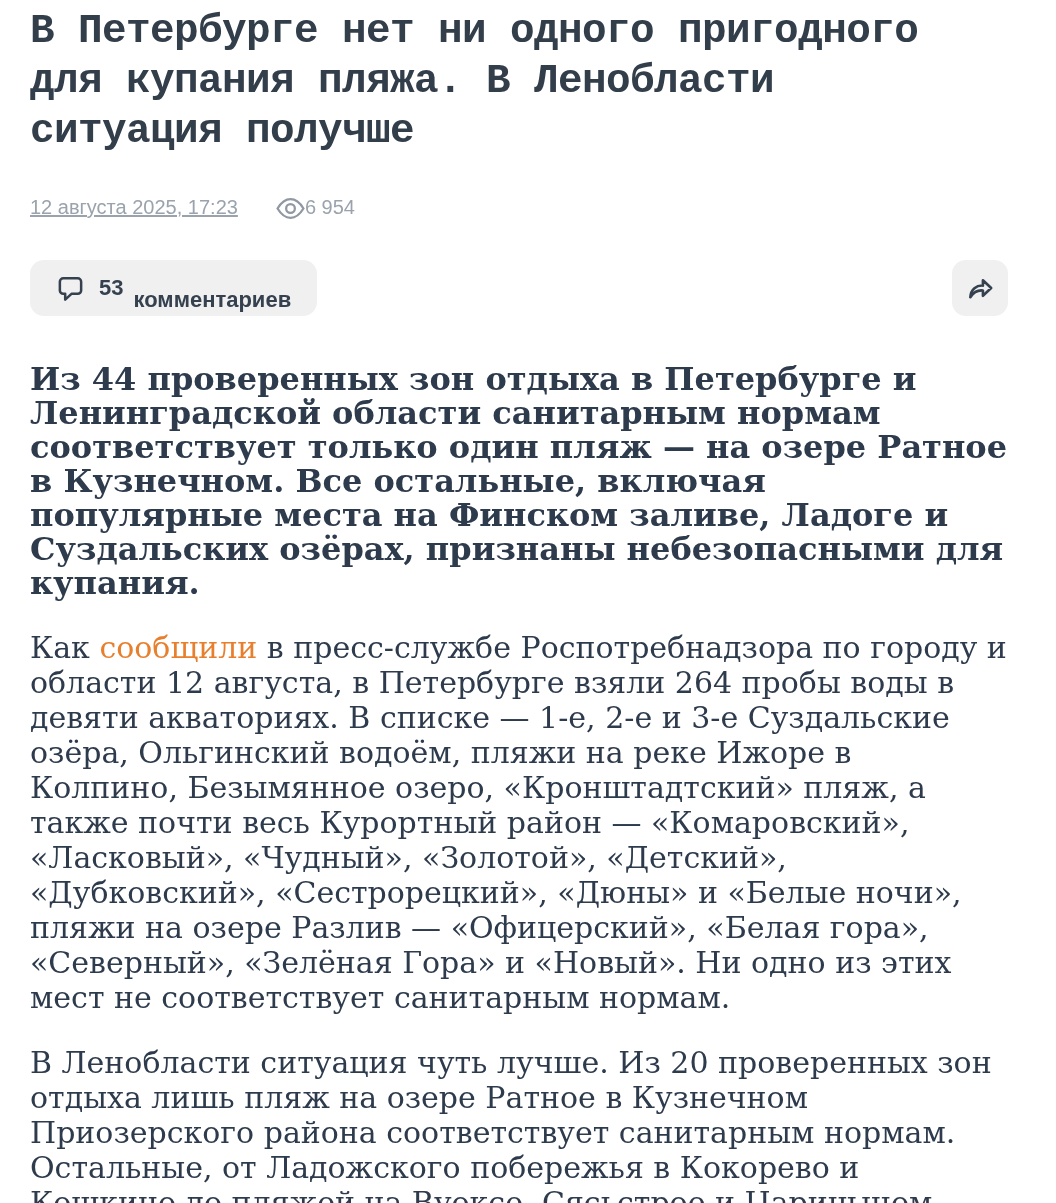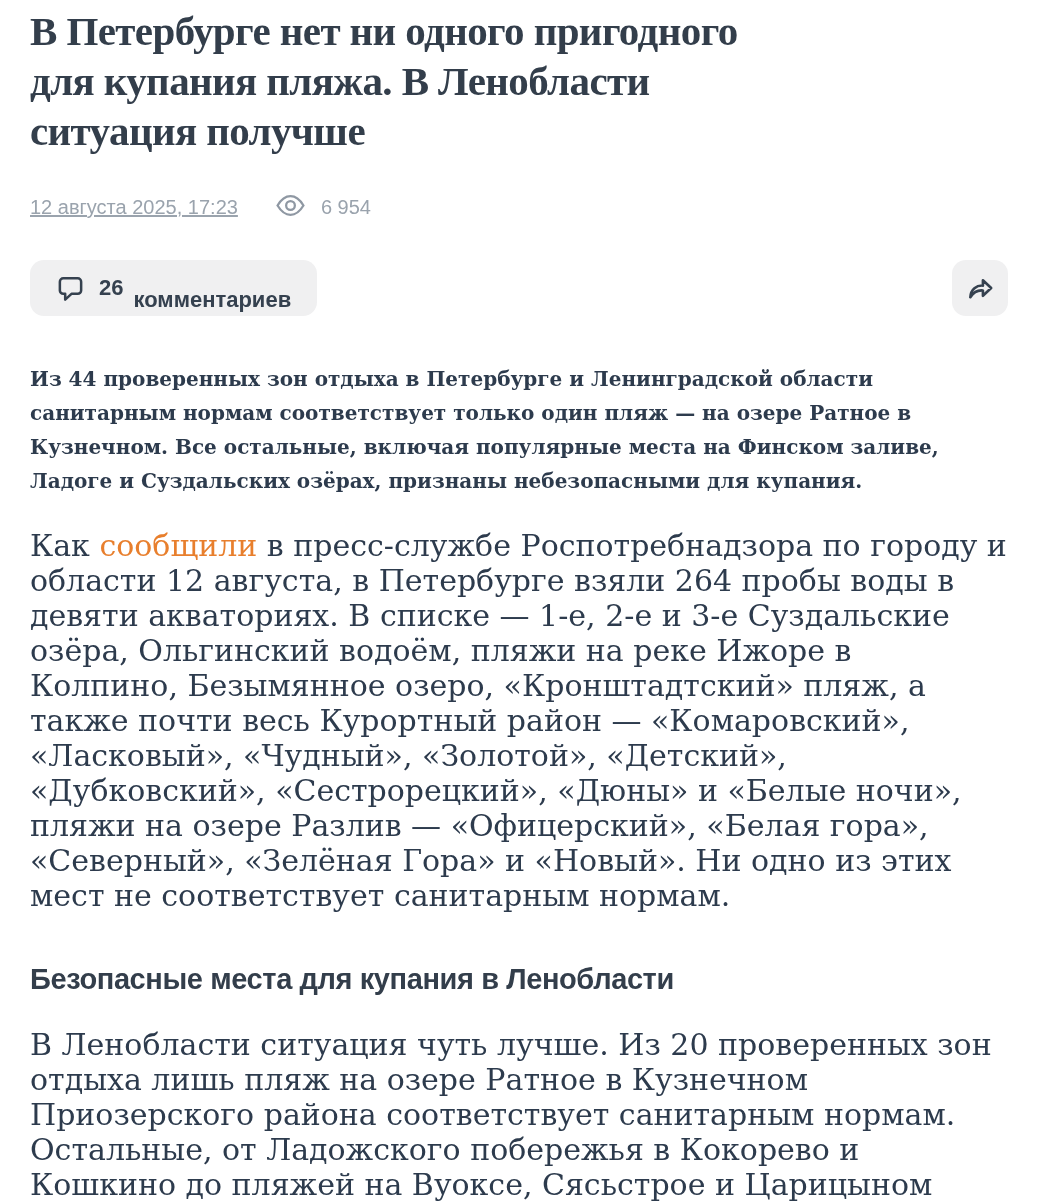--- a/index.html
+++ b/index.html
@@ -13,34 +13,34 @@
   *{box-sizing:border-box;margin:0;padding:0;}
   html,body{background:#ffffff;}
   body{
     width:1056px;height:1203px;overflow:hidden;position:relative;
     font-family:"Liberation Sans",sans-serif;
   }
   .page{width:1008px;padding-left:30px;}
   .content{width:978px;}
   h1.title{
     margin-top:6px;
-    font-family:Liberation Serif, serif;
+    font-family:Liberation Mono, monospace;
     font-size:41px;line-height:50px;font-weight:700;
     letter-spacing:-0.6px;
     color:var(--heading-text);
     white-space:pre-line;
   }
   .meta{
     margin-top:38px;
     display:flex;align-items:center;
     color:var(--meta-text);
     font-size:20px;line-height:26px;
   }
   .meta .date{margin-right:38px;text-decoration:underline;}
-  .views{display:inline-flex;align-items:flex-start;gap:16px;}
+  .views{display:inline-flex;align-items:flex-end;gap:0;}
   .views svg{display:block;}
   .actions{
     margin-top:40px;
     display:flex;align-items:center;justify-content:space-between;
   }
   .comments-btn{
     display:inline-flex;align-items:center;gap:14px;
     height:56px;padding:0 26px;
     background:var(--button-bg);
     border:none;border-radius:14px;
@@ -56,21 +56,21 @@
     display:inline-flex;align-items:center;justify-content:center;
     background:var(--button-bg);
     border:none;border-radius:14px;
     color:var(--icon-dark);
     cursor:pointer;
   }
   .lead{
     margin-top:46px;
     font-family:"DejaVu Serif","Liberation Serif",serif;
     font-weight:700;
-    font-size:20px;line-height:34px;
+    font-size:32px;line-height:34px;
     color:var(--body-text);
   }
   h2.section-heading{
     margin-top:48px;
     font-family:"Liberation Sans",sans-serif;
     font-size:29px;line-height:36px;font-weight:700;
     letter-spacing:-0.4px;
     color:var(--heading-text);
   }
   p.body-par{
@@ -103,35 +103,34 @@
       </svg>
       <span>6 954</span>
     </span>
   </div>
 
   <div class="actions content">
     <button class="comments-btn">
       <svg width="29" height="29" viewBox="0 0 30 30" fill="none" stroke="currentColor" stroke-width="2.6" stroke-linejoin="round" stroke-linecap="round">
         <path d="M7.5 4.5 H22.5 A3.5 3.5 0 0 1 26 8 V17 A3.5 3.5 0 0 1 22.5 20.5 H16 L9.5 26.5 V20.5 H7.5 A3.5 3.5 0 0 1 4 17 V8 A3.5 3.5 0 0 1 7.5 4.5 Z"></path>
       </svg>
-      <span class="comments-count">26</span>
+      <span class="comments-count">53</span>
       <span class="comments-label">комментариев</span>
     </button>
 
     <button class="share-btn">
       <svg width="31" height="31" viewBox="0 0 32 32" fill="none" stroke="currentColor" stroke-width="2.7" stroke-linejoin="round" stroke-linecap="round">
         <path d="M5.5 25 C6 17 12 12.5 18.5 13 V7.5 L27 15.5 L18.5 23.5 V18 C13.5 17.5 9 19.5 5.5 25 Z"></path>
       </svg>
     </button>
   </div>
 
   <div class="content">
     <p class="lead">Из 44 проверенных зон отдыха в Петербурге и Ленинградской области санитарным нормам соответствует только один пляж — на озере Ратное в Кузнечном. Все остальные, включая популярные места на Финском заливе, Ладоге и Суздальских озёрах, признаны небезопасными для купания.</p>
 
 
     <p class="body-par"><span>Как </span><a class="inline-link">сообщили</a><span> в пресс-службе Роспотребнадзора по городу и области 12 августа, в Петербурге взяли 264 пробы воды в девяти акваториях. В списке — 1-е, 2-е и 3-е Суздальские озёра, Ольгинский водоём, пляжи на реке Ижоре в Колпино, Безымянное озеро, «Кронштадтский» пляж, а также почти весь Курортный район — «Комаровский», «Ласковый», «Чудный», «Золотой», «Детский», «Дубковский», «Сестрорецкий», «Дюны» и «Белые ночи», пляжи на озере Разлив — «Офицерский», «Белая гора», «Северный», «Зелёная Гора» и «Новый». Ни одно из этих мест не соответствует санитарным нормам.</span></p>
 
-    <h2 class="section-heading">Безопасные места для купания в Ленобласти</h2>
 
     <p class="body-par">В Ленобласти ситуация чуть лучше. Из 20 проверенных зон отдыха лишь пляж на озере Ратное в Кузнечном Приозерского района соответствует санитарным нормам. Остальные, от Ладожского побережья в Кокорево и Кошкино до пляжей на Вуоксе, Сясьстрое и Царицыном озере, попали в список небезопасных.</p>
   </div>
 
 </div>
 
 </body></html>

